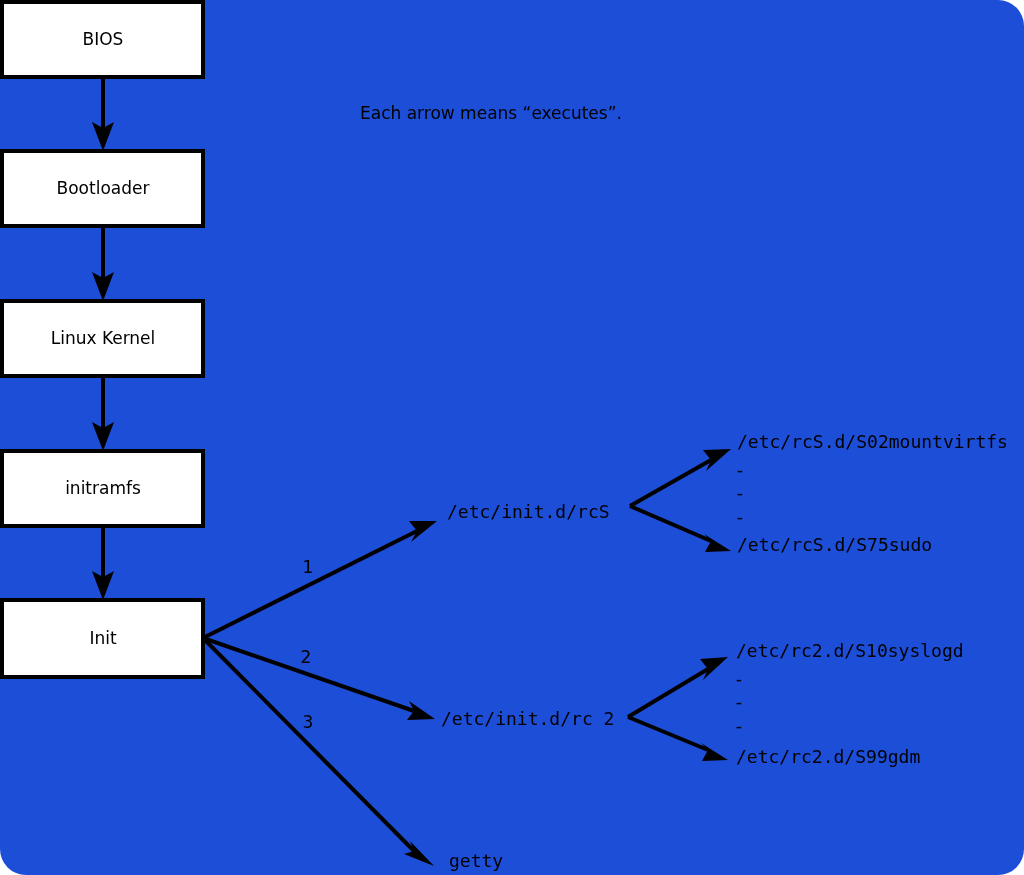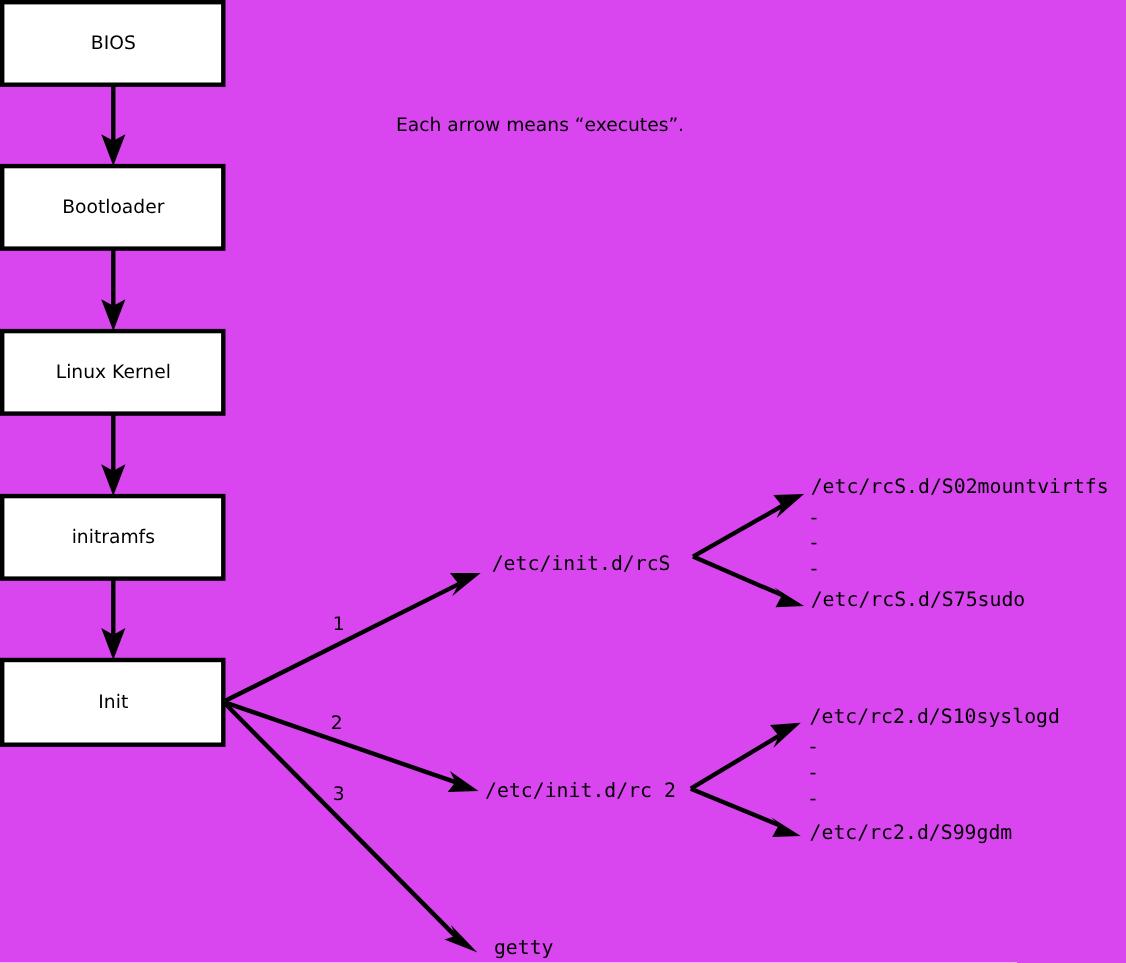--- a/index.html
+++ b/index.html
@@ -10,21 +10,22 @@
   body {
     width: 1024px;
     height: 875px;
     overflow: hidden;
     font-family: "Liberation Sans", sans-serif;
   }
   #diagram-root {
     position: relative;
     width: 1024px;
     height: 875px;
-    background: #d946ef;
+    background: #1d4ed8;
+    border-radius: 26px;
   }
   svg#boot-diagram {
     display: block;
     width: 1024px;
     height: 875px;
   }
   .box-rect {
     fill: #ffffff;
     stroke: #000000;
     stroke-width: 4;

